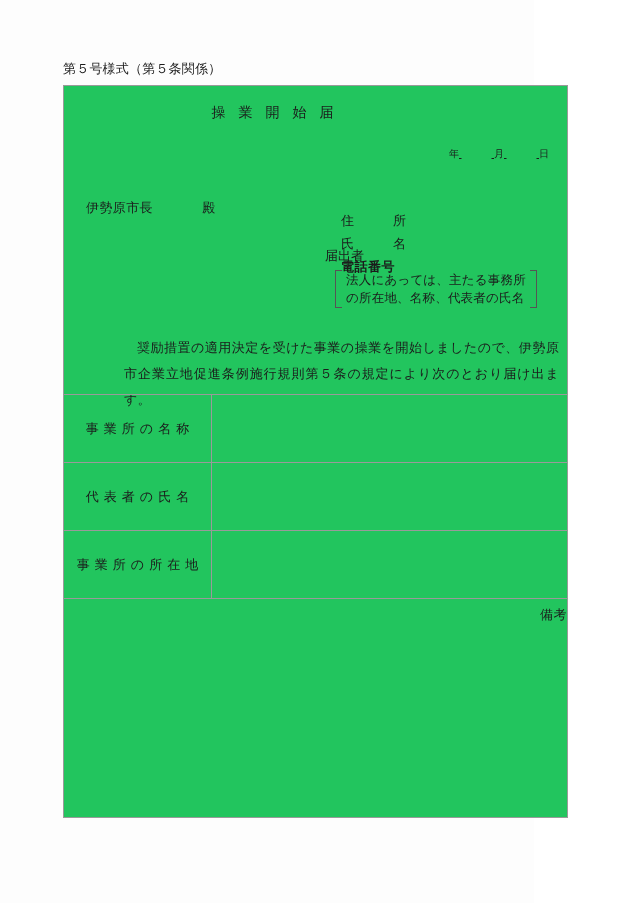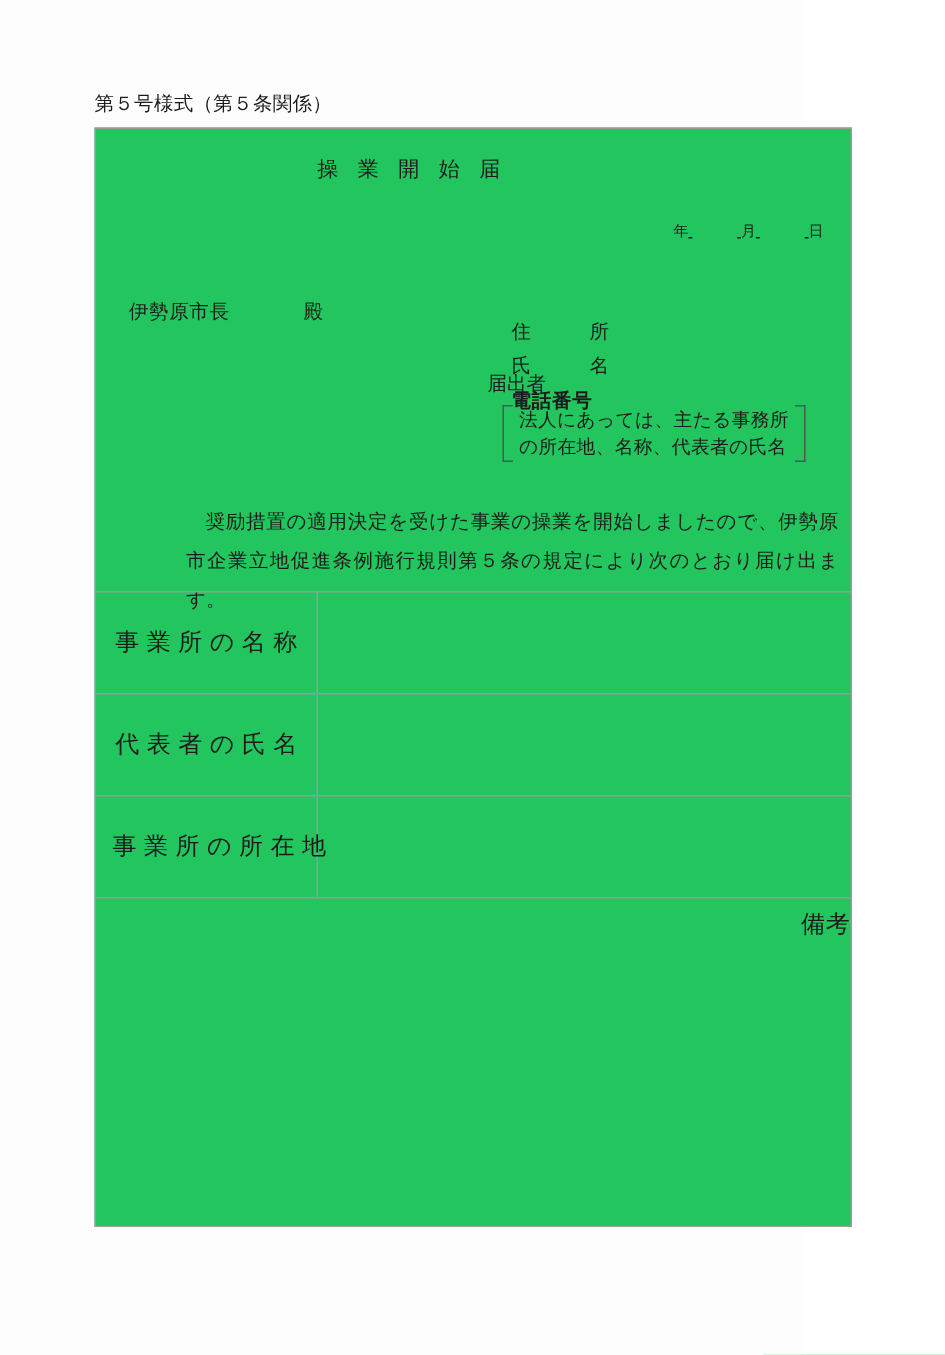--- a/index.html
+++ b/index.html
@@ -161,21 +161,21 @@
     top: 308px;
     bottom: 0;
     border-collapse: collapse;
     width: 100%;
     table-layout: fixed;
   }
   .tbl td {
     border-top: 1px solid #9a9a9a;
     padding: 0;
     vertical-align: middle;
-    font-size: 16px;
+    font-size: 13px;
   }
   .tbl td.label {
     width: 135px;
     border-right: 1px solid #9a9a9a;
     text-align: center;
     padding: 0 6px;
   }
   .tbl td.label .lbl {
     display: inline-block;
     letter-spacing: 5px;

